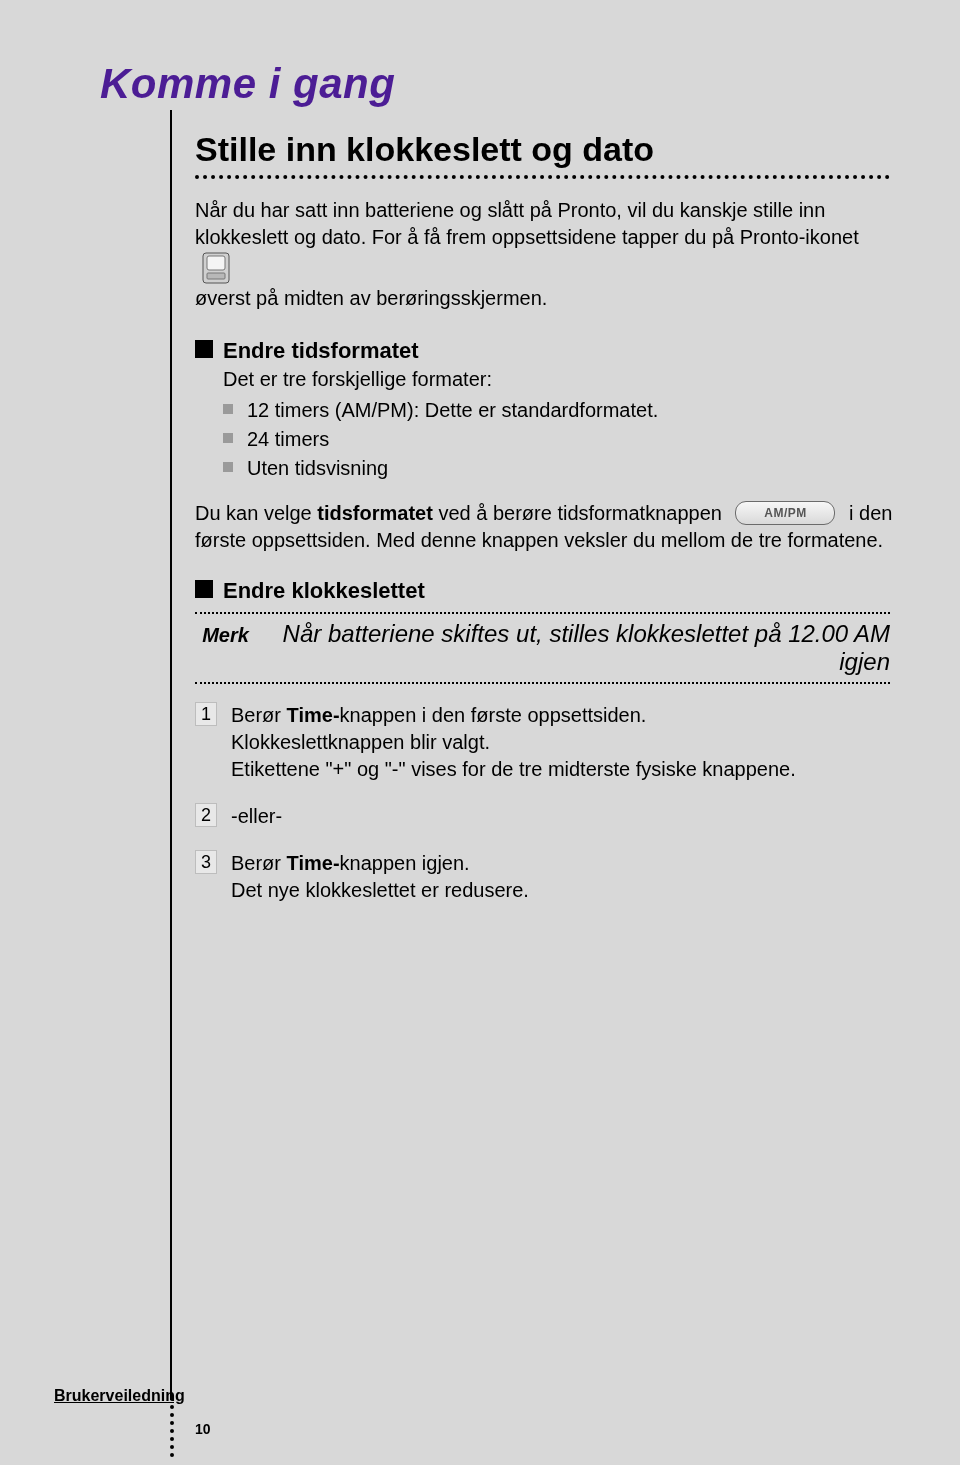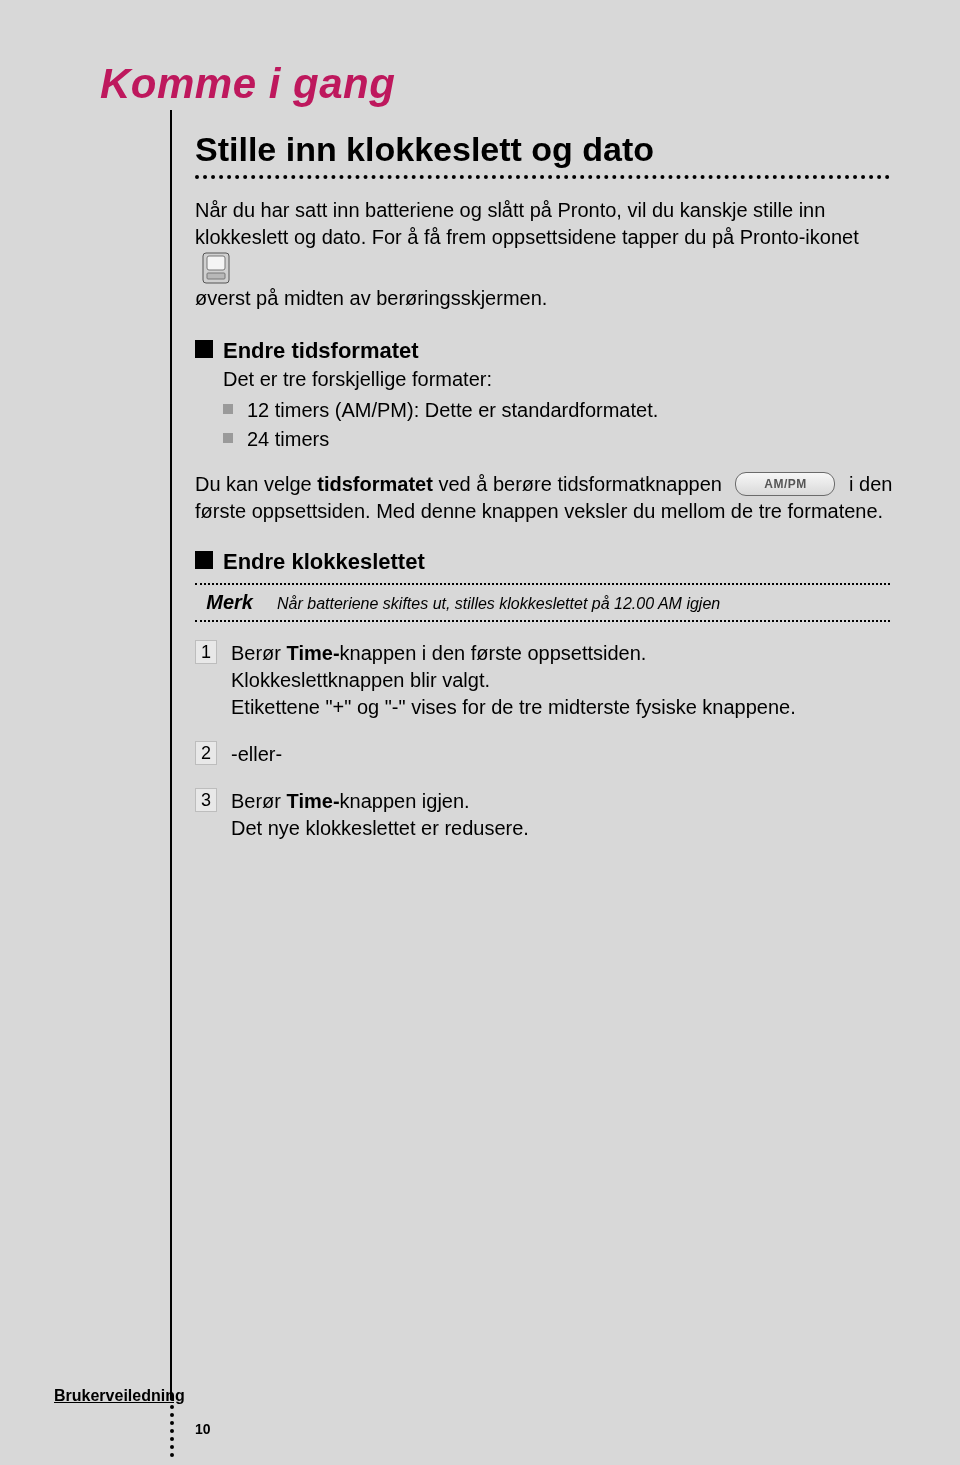--- a/index.html
+++ b/index.html
@@ -5,21 +5,21 @@
   * { box-sizing: border-box; margin: 0; padding: 0; }
   html, body { width: 960px; height: 1465px; background: #d8d8d8; font-family: "Helvetica Neue", Helvetica, Arial, sans-serif; color: #000; }
   .page { position: relative; width: 960px; height: 1465px; }
   .chapter-title {
     position: absolute;
     left: 100px;
     top: 60px;
     font-size: 42px;
     font-weight: bold;
     font-style: italic;
-    color: #be185d;
+    color: #4c1d95;
     letter-spacing: 0.5px;
   }
   .vline {
     position: absolute;
     left: 170px;
     top: 110px;
     width: 0;
     height: 1290px;
     border-left: 2px solid #000;
   }
@@ -70,21 +70,21 @@
     letter-spacing: 0.5px;
     line-height: 22px;
     position: relative;
     top: -2px;
     margin: 0 8px;
   }
   .note-block { margin: 8px 0 18px 0; width: 695px; }
   .note-rule { border: none; border-top: 2px dotted #000; }
   .note-row { display: flex; align-items: baseline; gap: 24px; padding: 6px 0; text-align: right; }
   .note-label { font-weight: bold; font-style: italic; font-size: 20px; width: 58px; }
-  .note-text { font-style: italic; font-size: 16px; }
+  .note-text { font-style: italic; font-size: 24px; }
   .steps { }
   .step { display: flex; gap: 14px; margin-bottom: 20px; }
   .step-num {
     width: 22px; height: 24px;
     background: #e8e8e8;
     border: 1px solid #bdbdbd;
     display: flex;
     align-items: center; justify-content: center;
     font-size: 18px; font-weight: normal;
     flex-shrink: 0;
@@ -150,20 +150,24 @@
     <div class="sub-text">Det er tre forskjellige formater:</div>
     <ul class="bullets">
       <li>
           <span class="sq"></span>
           <span>12 timers (AM/PM): Dette er standardformatet.</span>
         </li>
       <li>
           <span class="sq"></span>
           <span>24 timers</span>
         </li>
+      <li>
+          <span class="sq"></span>
+          <span>Uten tidsvisning</span>
+        </li>
     </ul>
 
     <div class="para">
       <span>Du kan velge </span><b>tidsformatet</b><span> ved å berøre tidsformatknappen </span>
       <span class="ampm-btn">AM/PM</span>
       <span> i den første oppsettsiden. Med denne knappen veksler du mellom de tre formatene.</span>
     </div>
 
     <div class="sub-row">
       <div class="black-box"></div>

